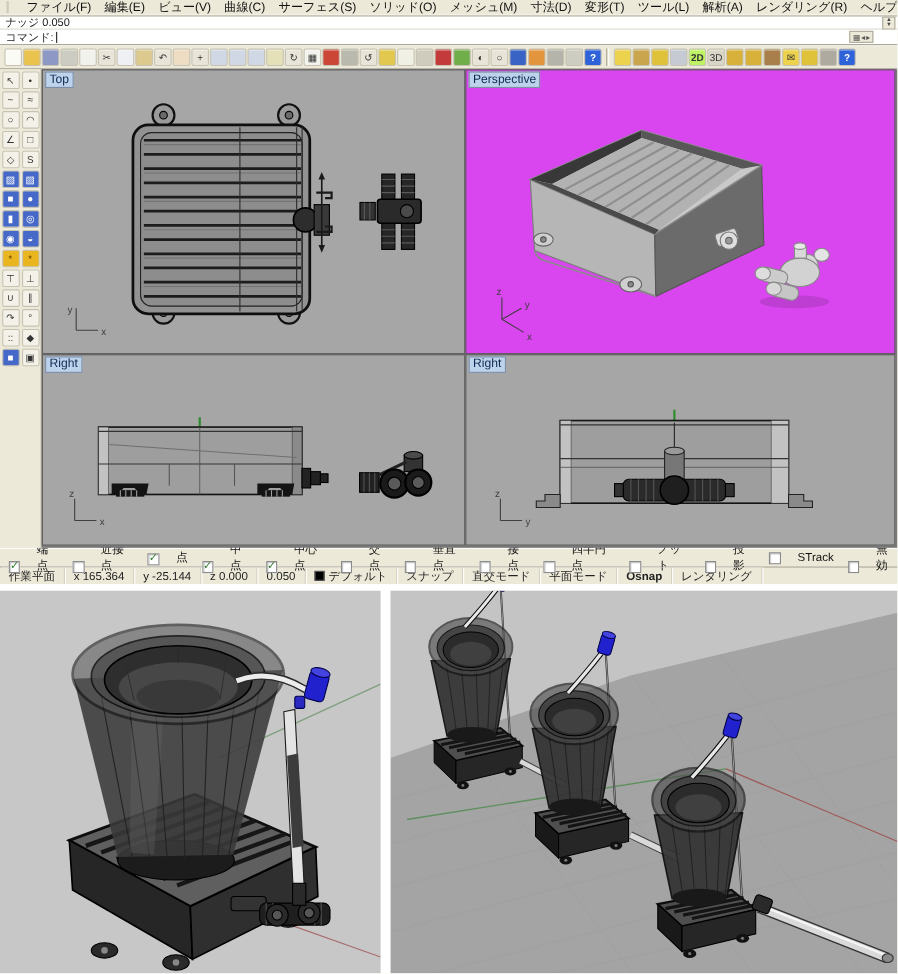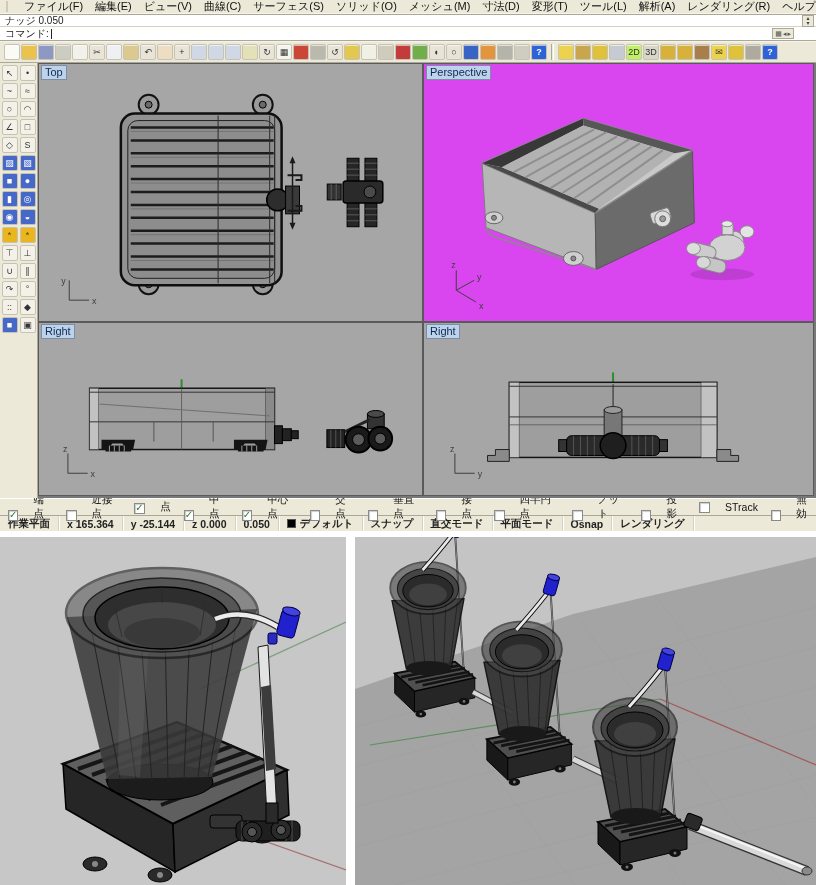--- a/index.html
+++ b/index.html
@@ -53,21 +53,21 @@
   .osnap { height:17px; background:#ece9d8; border-top:1px solid #fff; display:flex; align-items:center;
            gap:13px; padding-left:8px; font-size:10.5px; color:#111; }
   .oitem { display:flex; align-items:flex-end; gap:15px; cursor:pointer; }
   .cb { position:relative; width:11px; height:11px; background:#fff; border:1px solid #8a8a8a;
         box-shadow:inset 1px 1px 1px rgba(0,0,0,.2); }
   .cb.checked::after { content:"✓"; position:absolute; left:0px; top:-2px; font-size:10px; color:#2c7a2c; font-weight:bold; }
 
   .statusbar { height:16px; background:#ece9d8; border-top:1px solid #aca899; display:flex; align-items:center;
                font-size:10.5px; color:#222; }
   .scell { padding:0 8px; height:100%; display:flex; align-items:center; gap:4px; border-right:1px solid #d6d2c2;
-           box-shadow:1px 0 0 #fff; white-space:nowrap; cursor:pointer;font-weight:bold; }
+           box-shadow:1px 0 0 #fff; white-space:nowrap; cursor:pointer; }
   .scell.strong { font-weight:bold; }
   .scell .swatch-box { display:none; width:9px; height:9px; background:#000; border:1px solid #555; }
   .scell.swatch .swatch-box { display:inline-block; }
 
   
   .renders { position:absolute; left:0; top:537px; width:816px; height:348px; }
   .render { position:absolute; top:0; height:348px; overflow:hidden; }
   .render-left  { left:0; width:346px; background:#c7c7c7; }
   .render-right { left:355px; width:461px; background:#c4c4c4; }
   .render svg { width:100%; height:100%; display:block; }
@@ -222,21 +222,21 @@
           </span>
           <span class="tico" style="background: rgb(201, 165, 77);">
             <span class="tg"></span>
           </span>
           <span class="tico" style="background: rgb(223, 194, 58);">
             <span class="tg"></span>
           </span>
           <span class="tico" style="background: rgb(198, 203, 211);">
             <span class="tg"></span>
           </span>
-          <span class="tico" style="background: #bef264;">
+          <span class="tico" style="background: #bef264; font-weight: bold;">
             <span class="tg">2D</span>
           </span>
           <span class="tico" style="background: rgb(217, 214, 200);">
             <span class="tg">3D</span>
           </span>
           <span class="tico" style="background: rgb(215, 177, 58);">
             <span class="tg"></span>
           </span>
           <span class="tico" style="background: rgb(215, 177, 58);">
             <span class="tg"></span>

